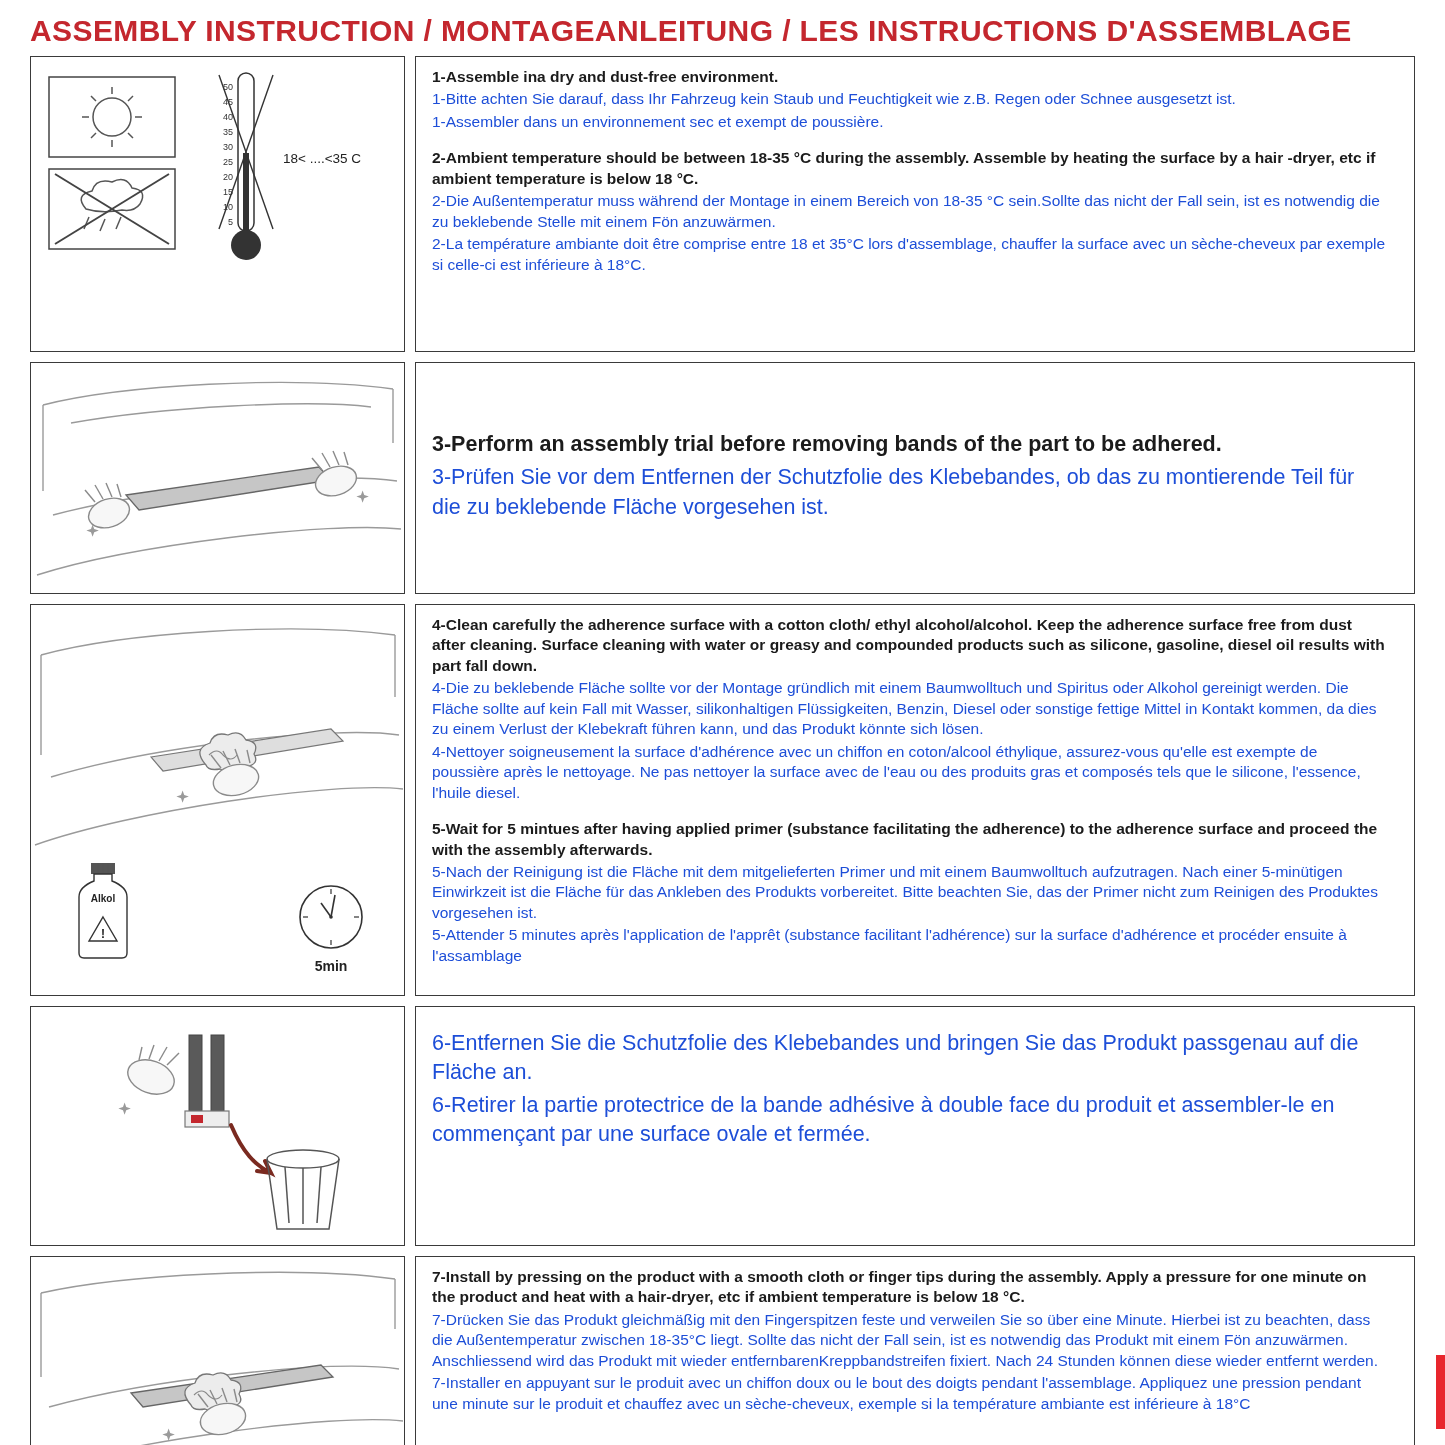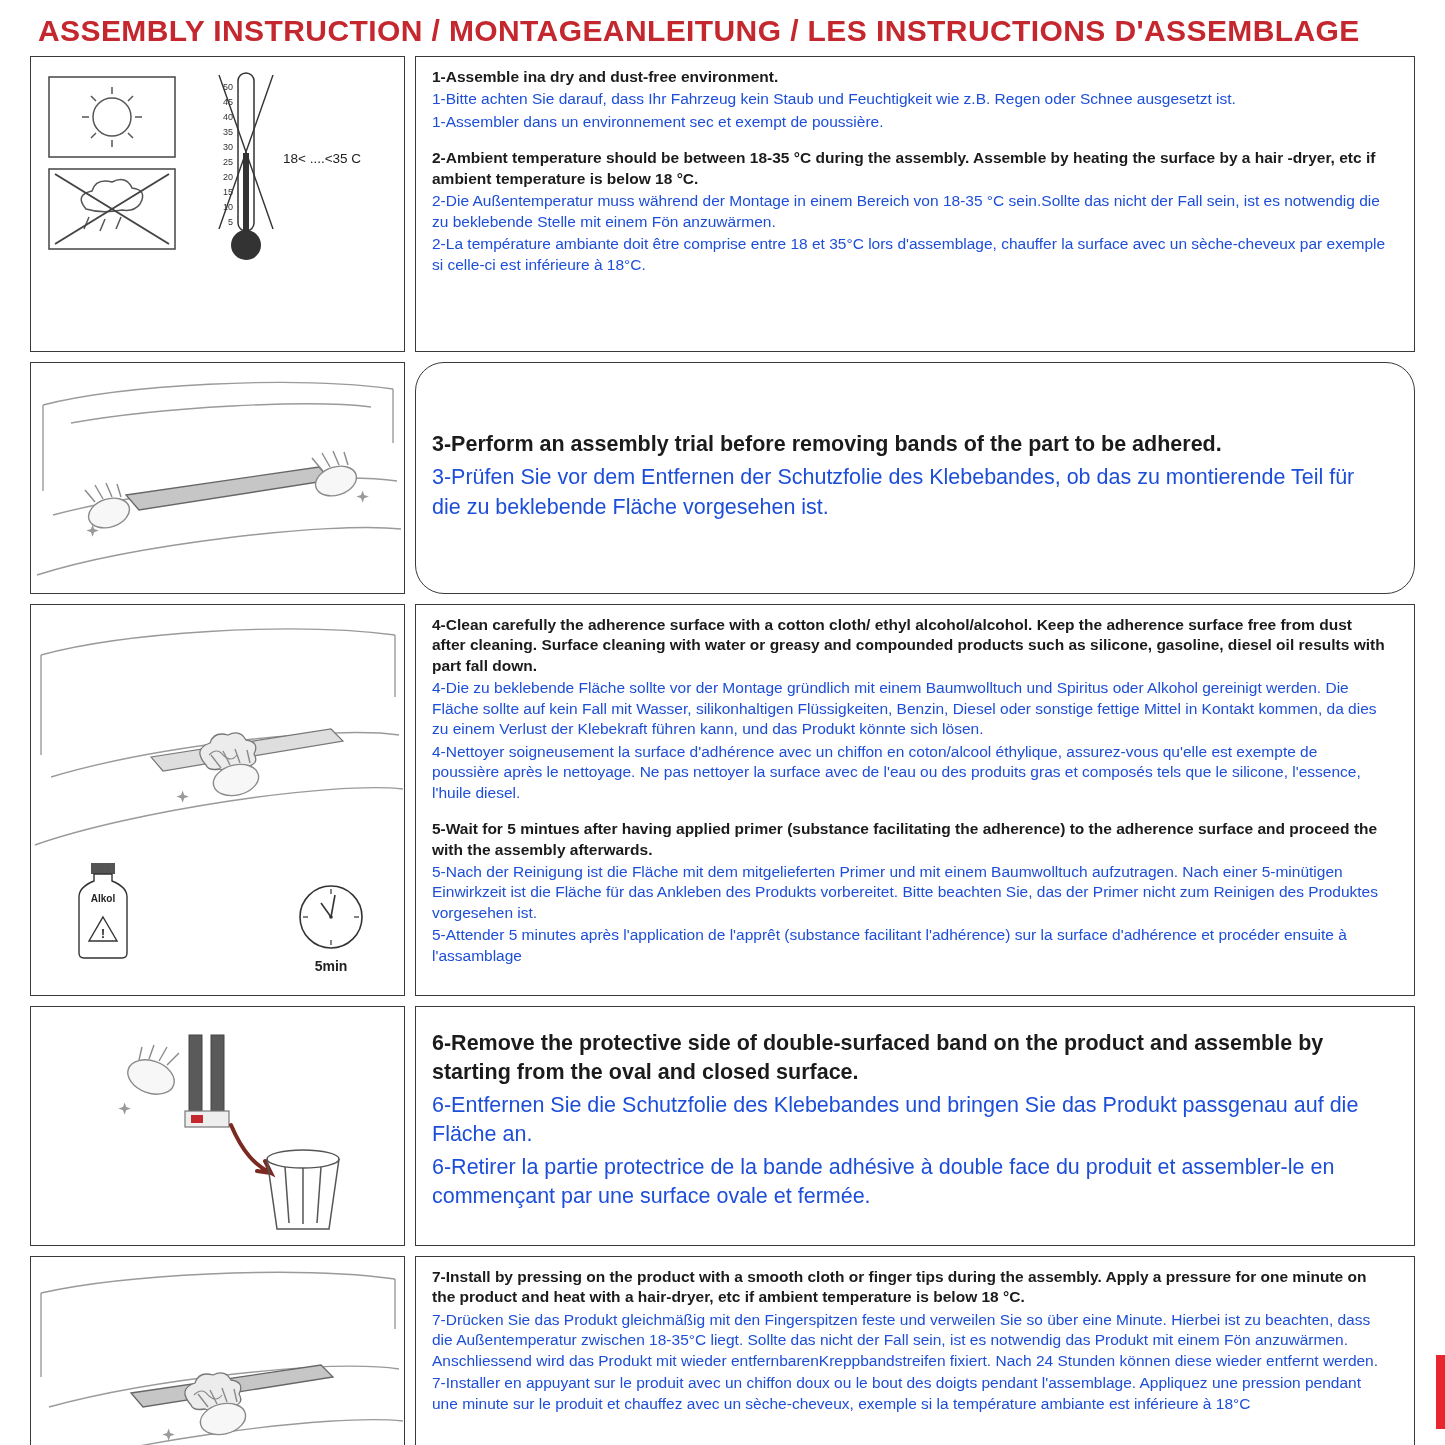--- a/index.html
+++ b/index.html
@@ -12,21 +12,20 @@
     overflow: hidden;
   }
   .page { position: absolute; inset: 0; }
   .doc-title {
     color: #c4272e;
     font-weight: bold;
     font-size: 30px;
     letter-spacing: 0.4px;
     padding: 14px 30px 8px 30px;
     white-space: nowrap;
-    margin-left: 8px;
   }
   .row {
     display: flex;
     gap: 10px;
     margin: 0 30px 10px 30px;
   }
   .illus {
     width: 375px;
     flex: 0 0 375px;
     border: 1.5px solid #3a3a3a;
@@ -44,21 +43,21 @@
   .row-2 { height: 232px; }
   .row-3 { height: 392px; }
   .row-4 { height: 240px; }
   .row-5 { height: 192px; }
   .text-box p { margin: 0 12px 2px 0; }
   .small-text p { font-size: 15.5px; line-height: 1.32; }
   .big-text p { font-size: 21.5px; line-height: 1.35; margin-bottom: 4px; }
   .bold { font-weight: bold; color: #1b1b1b; }
   .normal { font-weight: normal; color: #1d4ed8; }
   .gap { margin-top: 16px !important; }
-  .center-v { display: flex; flex-direction: column; justify-content: center; border-radius: 29px; }
+  .center-v { display: flex; flex-direction: column; justify-content: center; }
   .pad-top { padding-top: 22px; }
 
   .logo {
     position: absolute;
     right: 26px;
     bottom: 16px;
     display: flex;
     align-items: center;
     font-weight: bold;
     font-size: 60px;
@@ -285,21 +284,20 @@
           <line x1="254" y1="160" x2="258" y2="216"></line>
           <line x1="272" y1="161" x2="272" y2="217"></line>
           <line x1="290" y1="160" x2="286" y2="216"></line>
         </g>
         <g fill="#9a9a9a">
           <path d="M92,100 l1.6,-4.6 1.6,4.6 4.6,1.6 -4.6,1.6 -1.6,4.6 -1.6,-4.6 -4.6,-1.6 z"></path>
         </g>
       </svg>
     </div>
     <div class="text-box big-text pad-top">
-      <p class="bold">6-Remove the protective side of double-surfaced band on the product and assemble by starting from the oval and closed surface.</p>
       <p class="normal">6-Entfernen Sie die Schutzfolie des Klebebandes und bringen Sie das Produkt passgenau auf die Fläche an.</p>
       <p class="normal">6-Retirer la partie protectrice de la bande adhésive à double face du produit et assembler-le en commençant par une surface ovale et fermée.</p>
     </div>
   </div>
 
   <div class="row row-5">
     <div class="illus">
       <svg width="375" height="239" viewBox="0 0 375 239">
         <g fill="none" stroke="#9a9a9a" stroke-width="1.4">
           <path d="M10,36 C90,18 260,8 364,22"></path>

